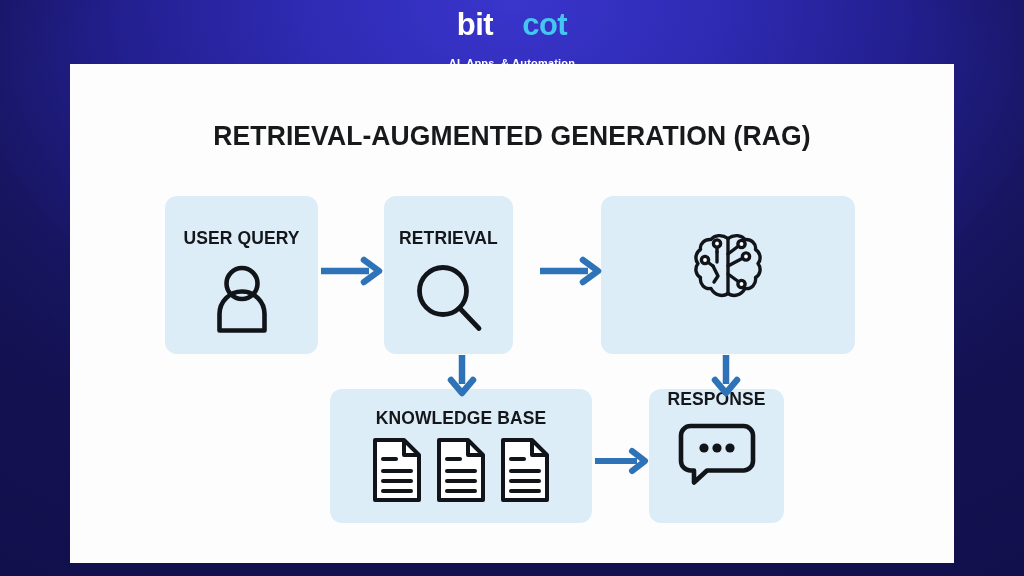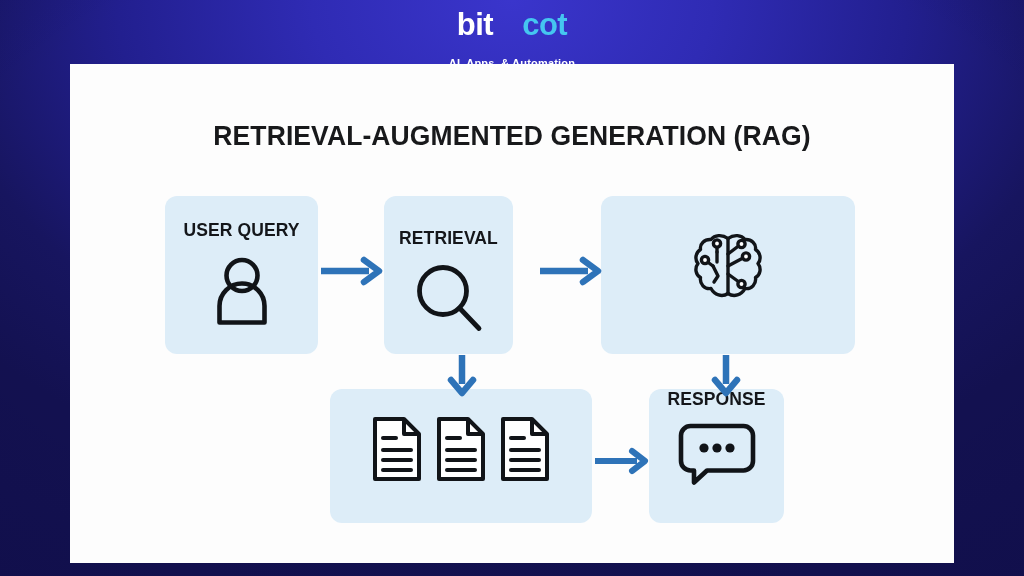--- a/index.html
+++ b/index.html
@@ -93,21 +93,21 @@
     letter-spacing: 0.1px;
     white-space: nowrap;
   }
   .node-icon {
     display: flex;
     align-items: center;
     justify-content: center;
   }
 
   
-  #node-user-query     { left: 95px;  top: 132px; width: 153px; height: 158px; padding-top: 24px; }
+  #node-user-query     { left: 95px;  top: 132px; width: 153px; height: 158px; padding-top: 32px; }
   #node-retrieval      { left: 314px; top: 132px; width: 129px; height: 158px; padding-top: 32px; }
   #node-generative     { left: 531px; top: 132px; width: 254px; height: 158px; padding-top: 24px; }
   #node-knowledge      { left: 260px; top: 325px; width: 262px; height: 134px; padding-top: 19px; }
   #node-response       { left: 579px; top: 325px; width: 135px; height: 134px; }
 
   #node-user-query .node-icon   { margin-top: 14px; }
   #node-retrieval .node-icon    { margin-top: 13px; }
   #node-generative .node-icon   { margin-top: 10px; }
   #node-knowledge .node-icon    { margin-top: 8px; gap: 12px; }
   #node-response .node-icon     { margin-top: 12px; }
@@ -172,20 +172,21 @@
           <circle cx="26" cy="13.5" r="3.6" fill="#fff"></circle>
           <path d="M26 22 L26 32"></path>
           <path d="M22 36 L16.5 32"></path>
           <circle cx="14" cy="30" r="3.6" fill="#fff"></circle>
           <path d="M22 36 L27 46 L23 52"></path>
         </svg>
       </div>
     </div>
 
     <div class="node" id="node-knowledge">
+      <div class="node-label">KNOWLEDGE BASE</div>
       <div class="node-icon">
         <svg width="52" height="66" viewBox="0 0 52 66" fill="none" stroke="#111418" stroke-width="4" stroke-linejoin="round">
           <path d="M4 3 H33 L48 18 V63 H4 Z" fill="#fff"></path>
           <path d="M33 3 V18 H48"></path>
           <line x1="12" y1="22" x2="25" y2="22" stroke-linecap="round"></line>
           <line x1="12" y1="34" x2="40" y2="34" stroke-linecap="round"></line>
           <line x1="12" y1="44" x2="40" y2="44" stroke-linecap="round"></line>
           <line x1="12" y1="54" x2="40" y2="54" stroke-linecap="round"></line>
         </svg>
         <svg width="52" height="66" viewBox="0 0 52 66" fill="none" stroke="#111418" stroke-width="4" stroke-linejoin="round">

